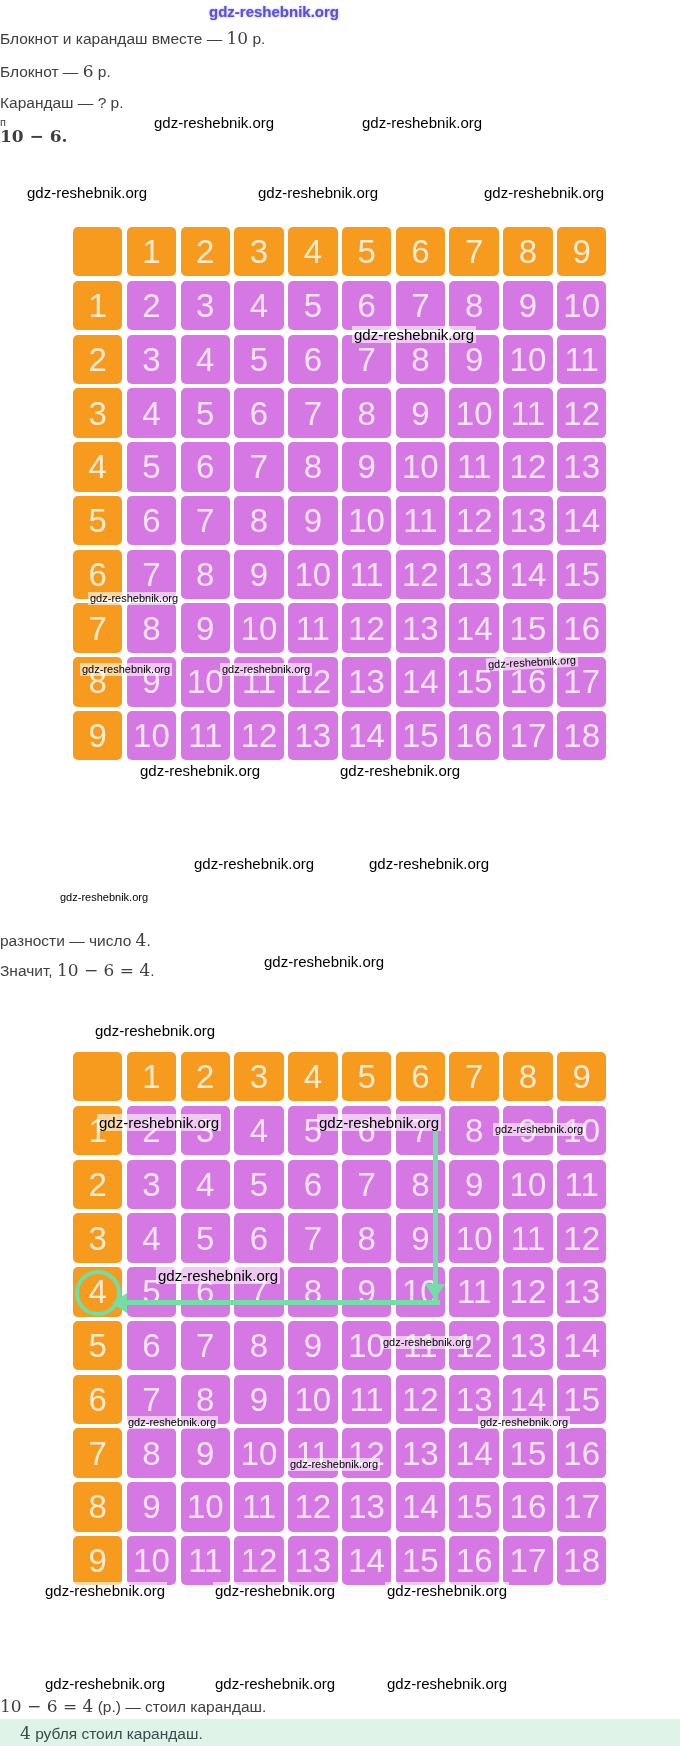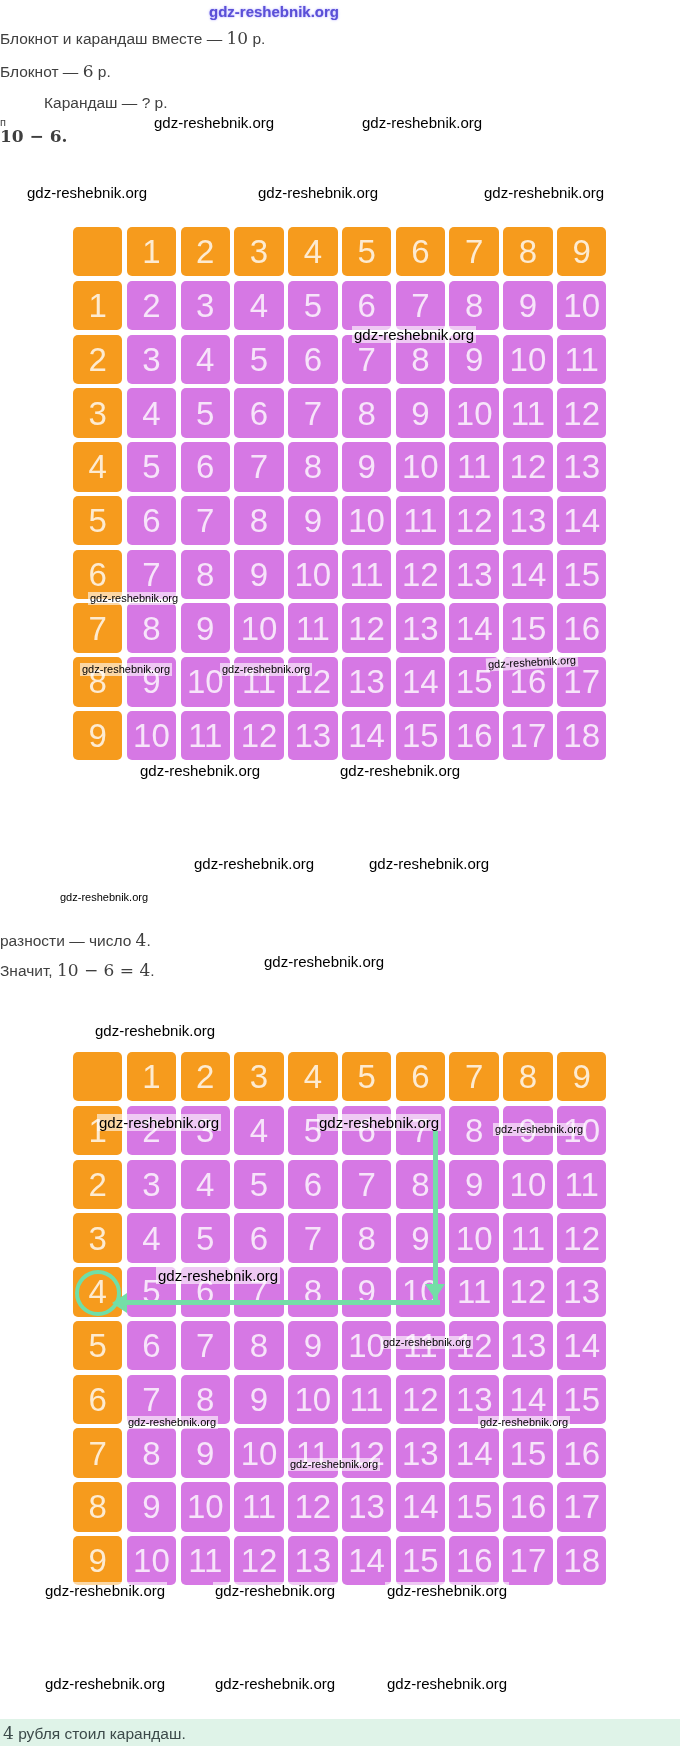--- a/index.html
+++ b/index.html
@@ -26,21 +26,21 @@
            text-shadow:0 0 3px #c7c2ff,0 0 1px #8d86ff;}
   .gline{position:absolute;background:var(--arrow);z-index:3;}
   .tri{position:absolute;width:0;height:0;z-index:3;}
   #arrow-down-head{left:425px;top:1284px;border-left:10px solid transparent;
       border-right:10px solid transparent;border-top:15px solid var(--arrow);}
   #arrow-left-head{left:112px;top:1293px;border-top:10px solid transparent;
       border-bottom:10px solid transparent;border-right:15px solid var(--arrow);}
   #green-circle{position:absolute;left:75px;top:1270px;width:46px;height:46px;
       border:4.5px solid var(--circle);border-radius:50%;box-sizing:border-box;z-index:3;}
   #highlight-bar{position:absolute;left:0;top:1719px;width:680px;height:27px;
-      background:var(--hl);display:flex;align-items:center;padding-left:3px;
+      background:var(--hl);display:flex;align-items:center;padding-left:20px;
       box-sizing:border-box;z-index:2;}
   #highlight-bar .math{font-family:"DejaVu Serif",serif;font-size:17px;}
   #highlight-bar{font-size:15.5px;color:#3C4A4A;white-space:nowrap;}
 </style>
 </head>
 <body>
 
 <div id="page">
 
   <div class="tbl" id="table1" style="top:227px">
@@ -285,18 +285,19 @@
     <span class="wm small" style="left: 478px; top: 1416px;">gdz-reshebnik.org</span>
     <span class="wm small" style="left: 288px; top: 1458px;">gdz-reshebnik.org</span>
     <span class="wm big" style="left: 43px; top: 1582px;">gdz-reshebnik.org</span>
     <span class="wm big" style="left: 213px; top: 1582px;">gdz-reshebnik.org</span>
     <span class="wm big" style="left: 385px; top: 1582px;">gdz-reshebnik.org</span>
     <span class="wm big" style="left: 43px; top: 1675px;">gdz-reshebnik.org</span>
     <span class="wm big" style="left: 213px; top: 1675px;">gdz-reshebnik.org</span>
     <span class="wm big" style="left: 385px; top: 1675px;">gdz-reshebnik.org</span>
     <div class="line" style="left: 0px; top: 28px;"><span>Блокнот и карандаш вместе — </span><span class="math">10</span><span> р.</span></div>
     <div class="line" style="left: 0px; top: 61px;"><span>Блокнот — </span><span class="math">6</span><span> р.</span></div>
-    <div class="line" style="left: 0px; top: 93px; padding-left: 44px;"><span>Карандаш — ? р.</span></div>
+    <div class="line" style="left: 0px; top: 93px;"><span>Карандаш — ? р.</span></div>
     <div class="line frag" style="left: 0px; top: 116px;"><span>п</span></div>
     <div class="line" style="left: 0px; top: 126px; font-weight: bold;"><span class="math">10 − 6.</span></div>
     <div class="line" style="left: 0px; top: 930px;"><span>разности — число </span><span class="math">4</span><span>.</span></div>
     <div class="line" style="left: 0px; top: 960px;"><span>Значит, </span><span class="math">10 − 6 = 4</span><span>.</span></div>
+    <div class="line" style="left: 0px; top: 1696px;"><span class="math">10 − 6 = 4</span><span> (р.) — стоил карандаш.</span></div>
   </div>
 
 </body></html>

